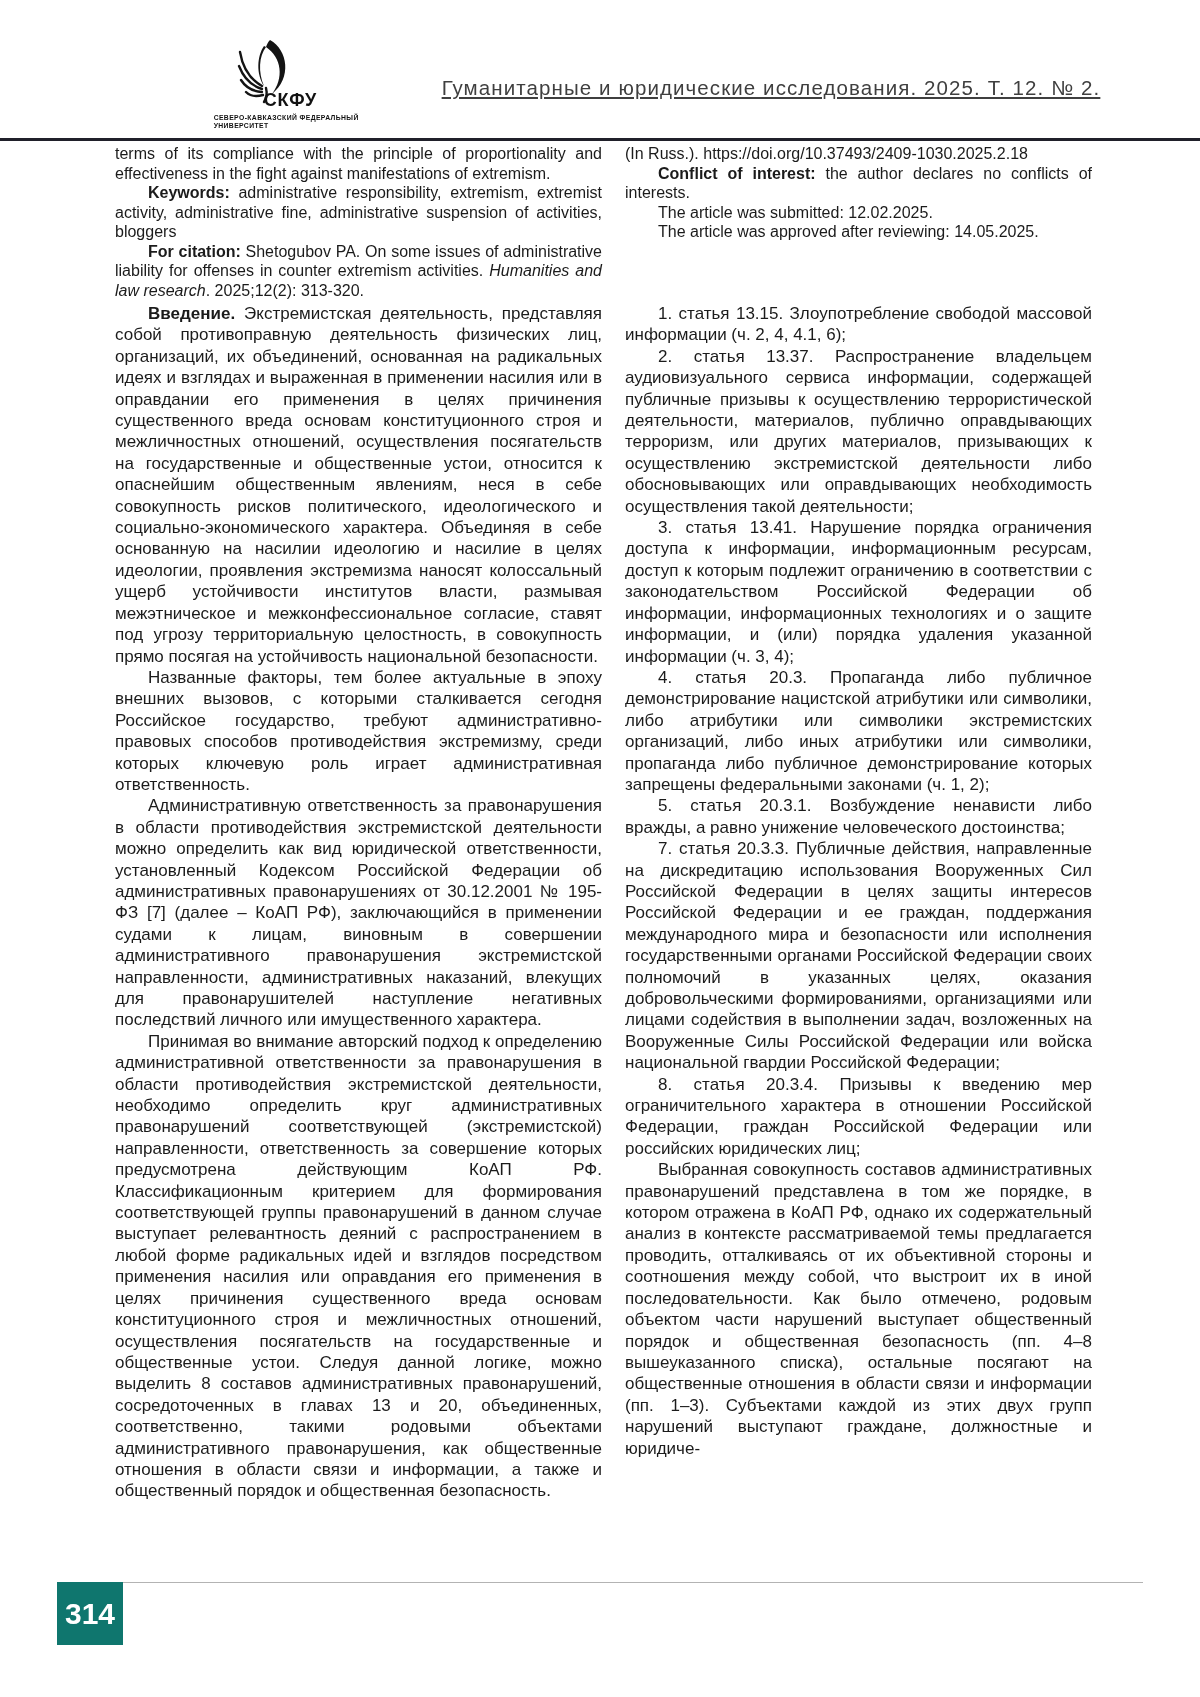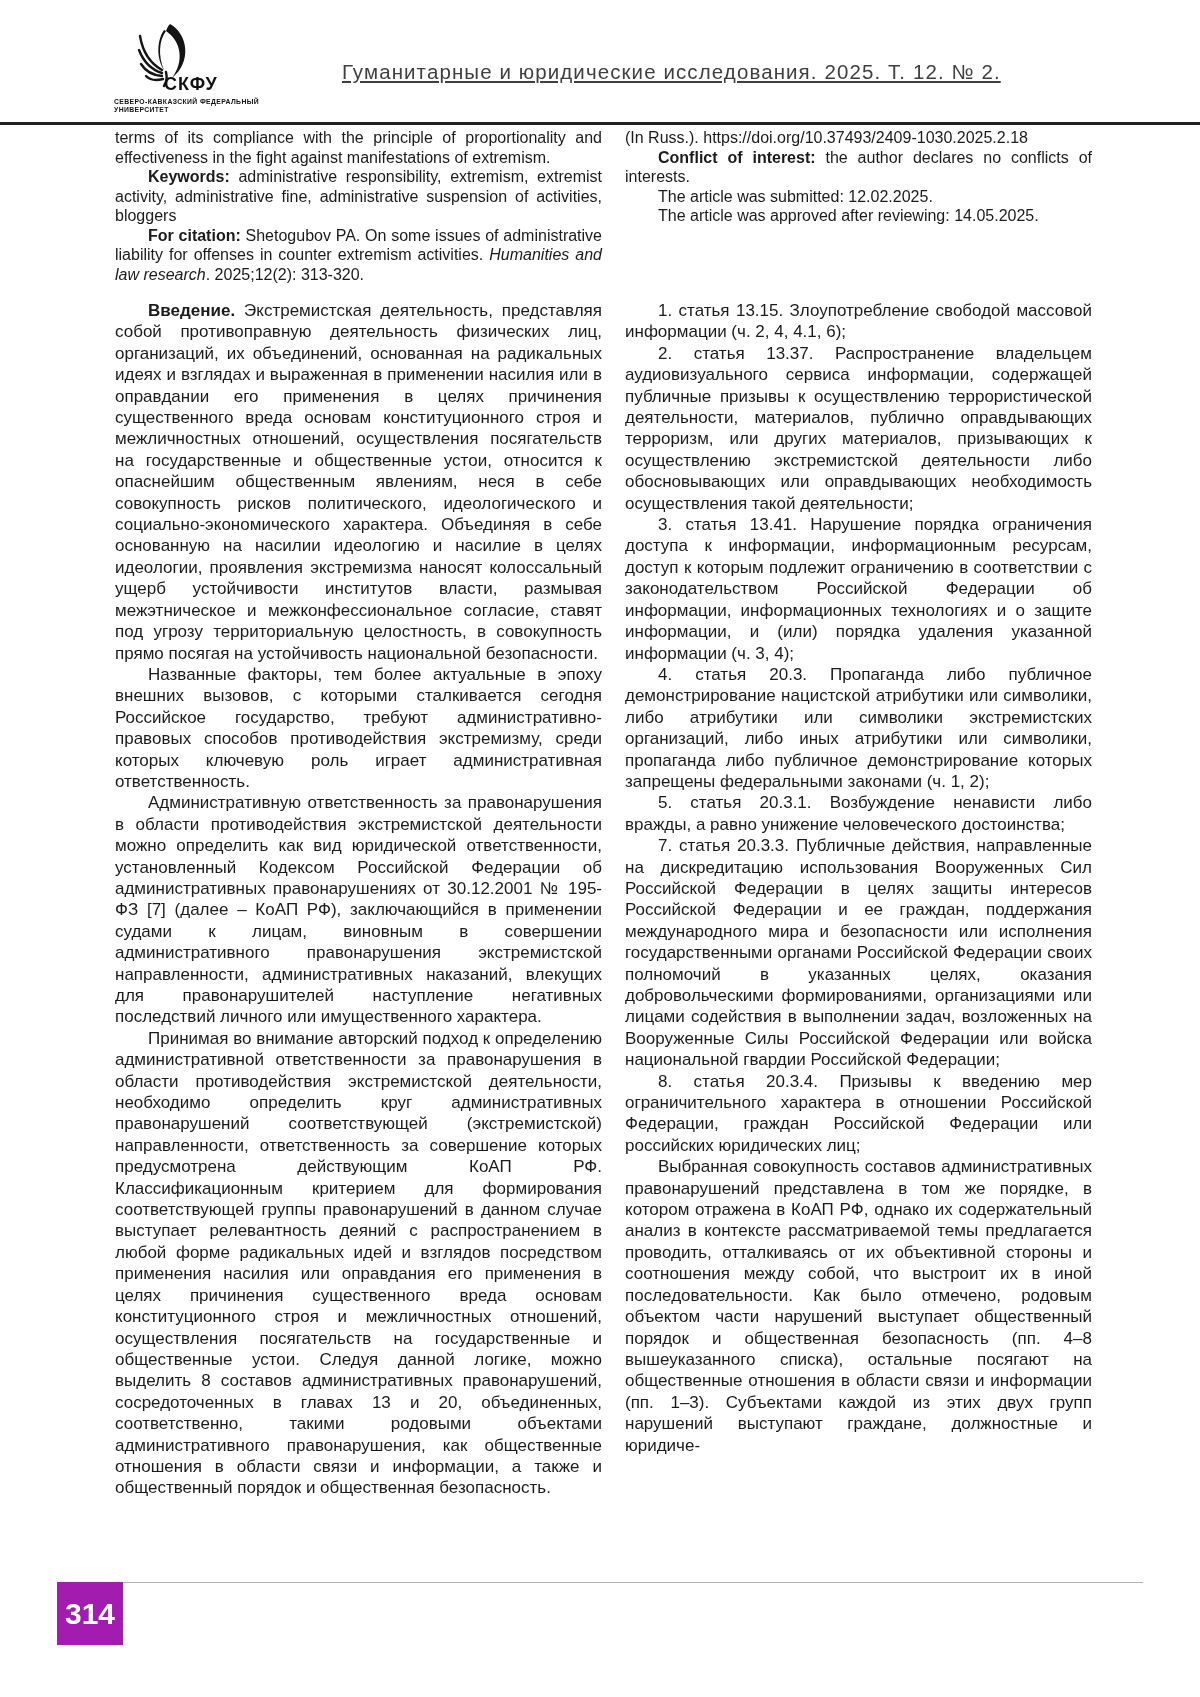--- a/index.html
+++ b/index.html
@@ -1,42 +1,42 @@
 <!DOCTYPE html>
 <html lang="ru"><head>
 <meta charset="utf-8">
 <style>
   html,body{margin:0;padding:0;background:#ffffff;}
   body{width:1200px;height:1697px;font-family:"Liberation Sans","DejaVu Sans",sans-serif;color:#1b1b1b;position:relative;overflow:hidden;}
   .page{position:relative;width:1200px;height:1697px;}
 
   
-  .hdr{display:flex;align-items:center;padding:24px 0 0 112px;height:96px;}
+  .hdr{display:flex;align-items:center;padding:40px 0 0 112px;height:96px;justify-content:center;}
   .logo{position:relative;width:152px;height:96px;flex:0 0 auto;}
   .logo svg{position:absolute;left:14px;top:-2px;}
   .logo-acronym{position:absolute;left:52px;top:50px;font-weight:bold;font-size:18px;letter-spacing:1px;color:#111;}
   .logo-uni{position:absolute;left:2px;top:74px;width:150px;font-size:6.8px;line-height:8px;letter-spacing:0.4px;color:#111;font-weight:bold;}
   .journal-title{margin-left:78px;font-size:20.5px;letter-spacing:1.1px;color:#3f3f3f;white-space:nowrap;text-decoration:underline;}
   .header-rule{height:3px;background:#20202a;margin-top:2px;}
 
   
   .columns{display:flex;margin-left:115px;width:977px;gap:23px;}
   .col-left{width:487px;flex:0 0 487px;}
   .col-right{width:467px;flex:0 0 467px;}
   p{margin:0;text-align:justify;text-indent:33px;}
   .noind{text-indent:0;}
   .front{margin-top:3px;font-size:16px;line-height:19.5px;}
-  .body-text{margin-top:16px;font-size:17px;line-height:21.4px;}
+  .body-text{margin-top:3px;font-size:17px;line-height:21.4px;}
   b{font-weight:bold;}
   i{font-style:italic;}
 
   
   .footer{position:absolute;left:0;top:1582px;width:1200px;height:70px;}
   .footer-line{position:absolute;left:57px;right:57px;top:0;height:1px;background:#b3b3b3;}
-  .page-number-box{position:absolute;left:57px;top:0;width:66px;height:63px;background:#a21caf;color:#ffffff;font-weight:bold;font-size:30px;display:flex;align-items:center;justify-content:center;}
+  .page-number-box{position:absolute;left:57px;top:0;width:66px;height:63px;background:#0f766e;color:#ffffff;font-weight:bold;font-size:30px;display:flex;align-items:center;justify-content:center;}
 </style>
 </head>
 <body>
 
 <div class="page">
 
   <div class="hdr">
     <div class="logo">
       <svg width="74" height="76" viewBox="0 0 74 76" aria-hidden="true">
         <g fill="#141414" stroke="none">

